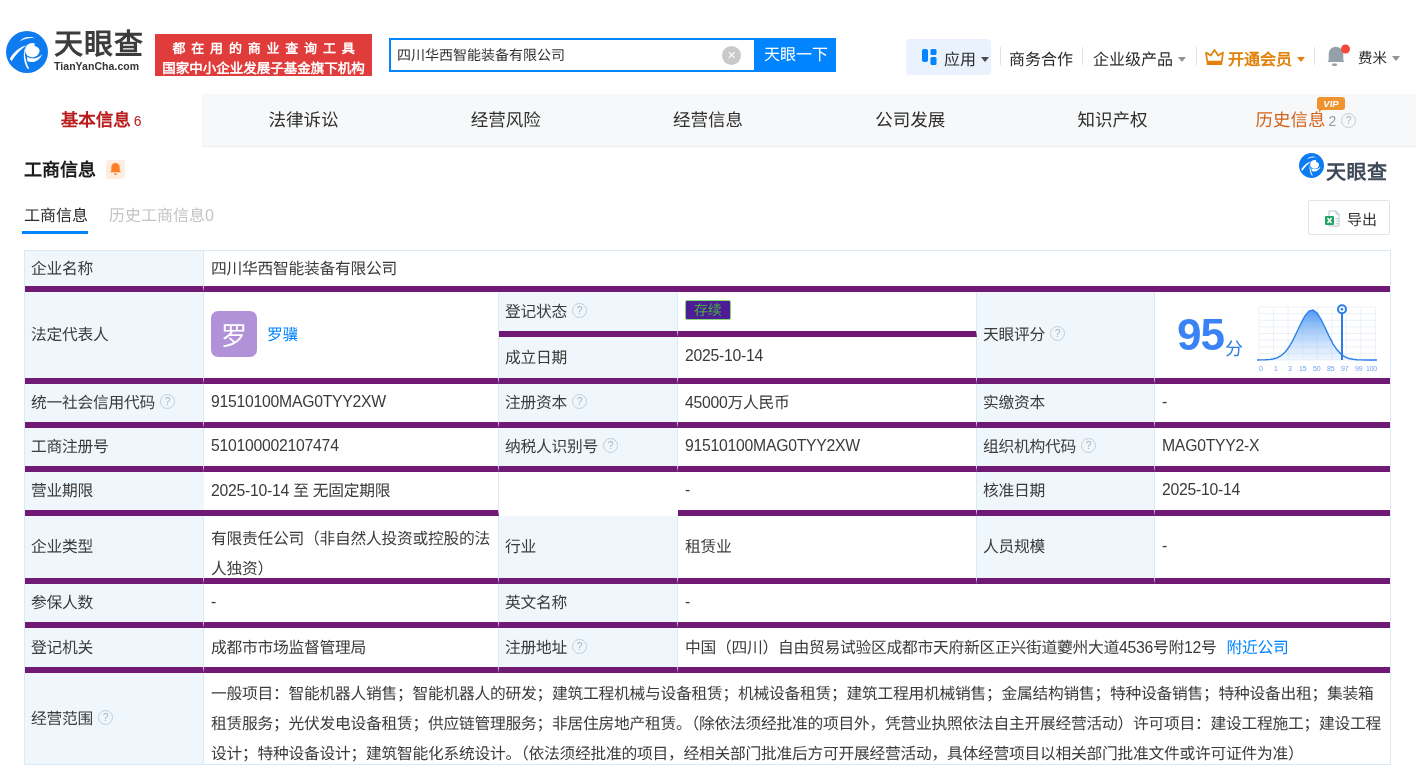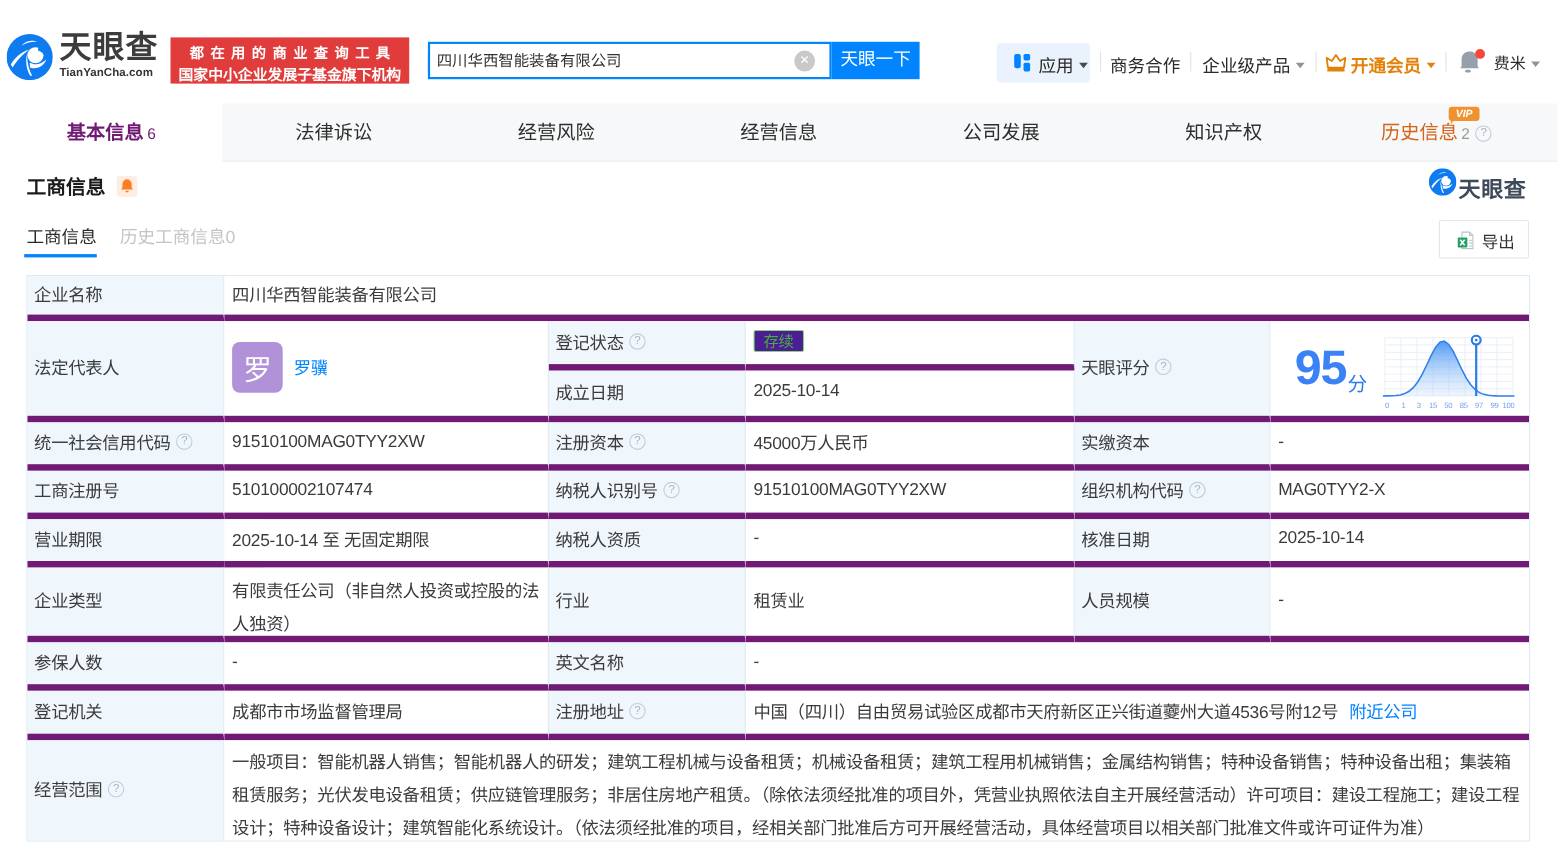--- a/index.html
+++ b/index.html
@@ -33,21 +33,21 @@
 .caret { display:inline-block; width:0; height:0; border-left:4.5px solid transparent; border-right:4.5px solid transparent;
   border-top:5.5px solid #4a4a4a; vertical-align:middle; margin-left:5px; margin-bottom:2px; }
 .caret.gray { border-top-color:#8d9399; }
 .caret.orange { border-top-color:#e2820a; }
 #vipnav { color:#e2820a; font-weight:700; }
 
 
 #navbar { left:0; top:94px; width:1416px; height:53px; background:#f7f8f9; border-bottom:1px solid #ededed; }
 .ntab { position:absolute; top:0; height:53px; width:202.3px; text-align:center; line-height:53px;
   font-size:17.5px; color:#2e2e2e; }
-.ntab.active { background:#fff; color:#701a75; font-weight:700; height:54px; }
+.ntab.active { background:#fff; color:#b91c1c; font-weight:700; height:54px; }
 .ncount { font-size:14px; font-weight:400; margin-left:3px; }
 #htab { color:#d4631b; padding-right:18px; }
 #htab .ncount { color:#999; }
 
 
 #sec-title { left:24px; top:155px; font-size:18px; font-weight:700; color:#1b1b1b; }
 #bellbox { left:106px; top:160px; width:19px; height:19px; background:#fdeee1; border-radius:3px; }
 #wm { left:1299px; top:153px; }
 #wm-text { left:1326px; top:156px; font-size:20px; font-weight:700; color:#3e4a59; letter-spacing:0.5px; }
 #subtab1 { left:24px; top:202px; font-size:16px; color:#2b2b2b; }
@@ -235,21 +235,20 @@
 
     <div class="cell lab" style="left:0;top:177px;width:179px;height:44px;">工商注册号</div>
     <div class="cell val" style="left:179px;top:177px;width:295px;height:44px;">510100002107474</div>
     <div class="cell lab" style="left:474px;top:177px;width:179px;height:44px;">纳税人识别号<span class="qm">?</span></div>
     <div class="cell val" style="left:653px;top:177px;width:299px;height:44px;">91510100MAG0TYY2XW</div>
     <div class="cell lab" style="left:952px;top:177px;width:178px;height:44px;">组织机构代码<span class="qm">?</span></div>
     <div class="cell val noR" style="left:1130px;top:177px;width:235px;height:44px;">MAG0TYY2-X</div>
 
     <div class="cell lab" style="left:0;top:221px;width:214px;height:44px;">营业期限</div>
     <div class="cell val" style="left:179px;top:221px;width:295px;height:44px;">2025-10-14 至 无固定期限</div>
-    <div class="cell lab" style="left:474px;top:221px;width:179px;height:44px;">纳税人资质</div>
     <div class="cell val" style="left:653px;top:221px;width:299px;height:44px;">-</div>
     <div class="cell lab" style="left:952px;top:221px;width:178px;height:44px;">核准日期</div>
     <div class="cell val noR" style="left:1130px;top:221px;width:235px;height:44px;">2025-10-14</div>
 
     <div class="cell lab" style="left:0;top:265px;width:179px;height:68px;">企业类型</div>
     <div class="cell val multi" style="left:179px;top:265px;width:295px;height:68px;padding-right:8px;padding-top:8px;">
         <span class="wrapval">有限责任公司（非自然人投资或控股的法人独资）</span>
       </div>
     <div class="cell lab" style="left:474px;top:265px;width:179px;height:68px;">行业</div>
     <div class="cell val" style="left:653px;top:265px;width:299px;height:68px;">租赁业</div>

